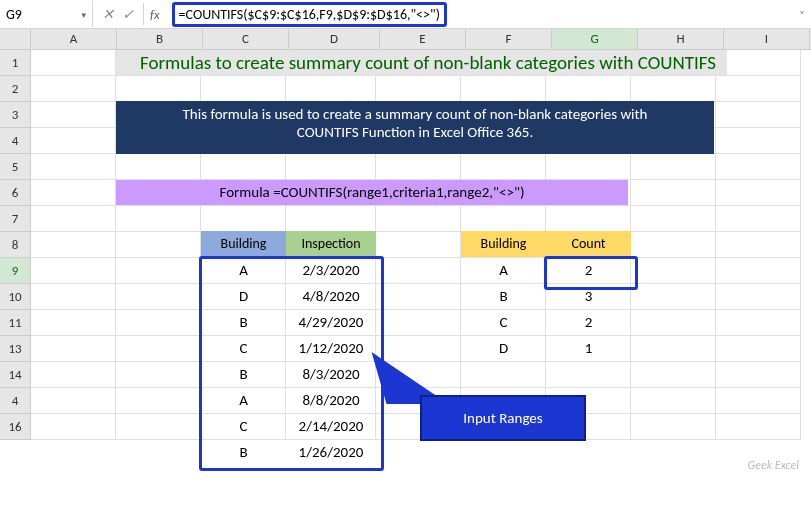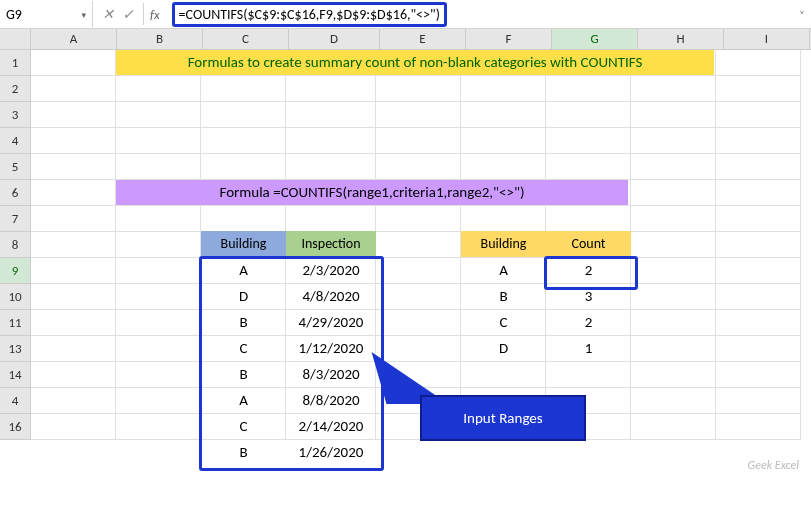--- a/index.html
+++ b/index.html
@@ -126,26 +126,27 @@
     white-space: nowrap;
     overflow: visible;
   }
   
   .wA{width:85px;} .wB{width:85px;} .wC{width:85px;} .wD{width:90px;} .wE{width:85px;} .wF{width:85px;} .wG{width:85px;} .wH{width:85px;} .wI{width:85px;}
 
   
   .banner-green {
     position: absolute;
     left: 116px; top: 21px; width: 598px; height: 25px;
-    background: #fde047;
+    background: #e5e5e5;
     color: #006100;
     text-align: center;
-    font-size: 15px;
+    font-size: 19px;
     line-height: 25px;
     z-index: 2;
+    padding-left: 13px;
   }
   .banner-navy {
     position: absolute;
     left: 116px; top: 72px; width: 598px; height: 53px;
     background: #1F3864;
     color: #fff;
     text-align: center;
     font-size: 15px;
     padding-top: 4px;
     box-sizing: border-box;
@@ -446,20 +447,24 @@
         <div class="cell wD"></div>
         <div class="cell wE"></div>
         <div class="cell wF"></div>
         <div class="cell wG"></div>
         <div class="cell wH"></div>
         <div class="cell wI"></div>
       </div>
     </div>
 
   <div class="banner-green">Formulas to create summary count of non-blank categories with COUNTIFS</div>
+  <div class="banner-navy">
+    <div>This formula is used to create a summary count of non-blank categories with</div>
+    <div>COUNTIFS Function in Excel Office 365.</div>
+  </div>
   <div class="banner-purple">Formula =COUNTIFS(range1,criteria1,range2,"&lt;&gt;")</div>
 
   <div class="hdr-building1">Building</div>
   <div class="hdr-insp">Inspection</div>
   <div class="hdr-building2">Building</div>
   <div class="hdr-count">Count</div>
 
   <div id="data-cells">
       <div class="dcell" style="left: 201px; top: 228px; width: 85px;">A</div>
       <div class="dcell" style="left: 286px; top: 228px; width: 90px;">2/3/2020</div>

